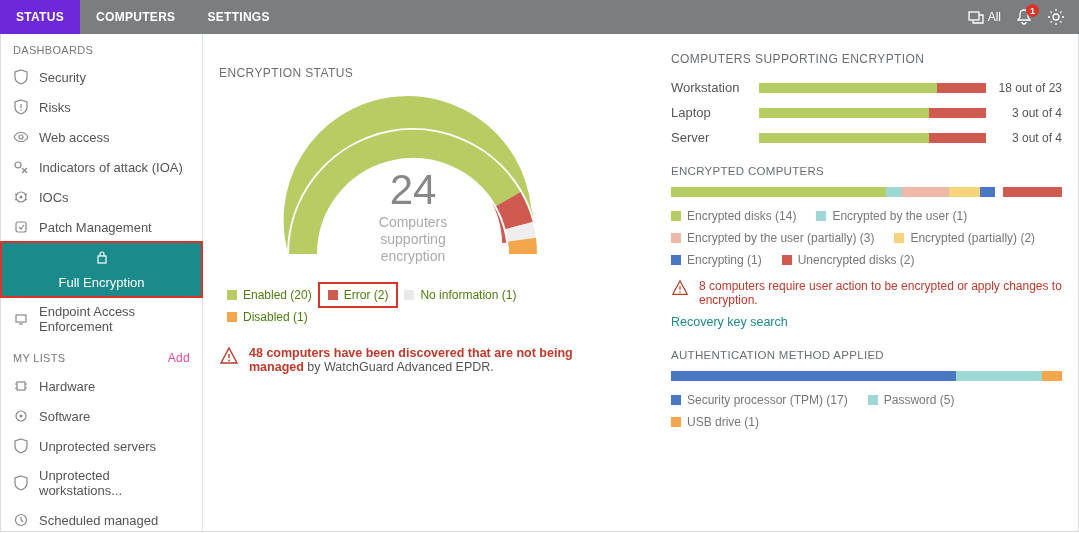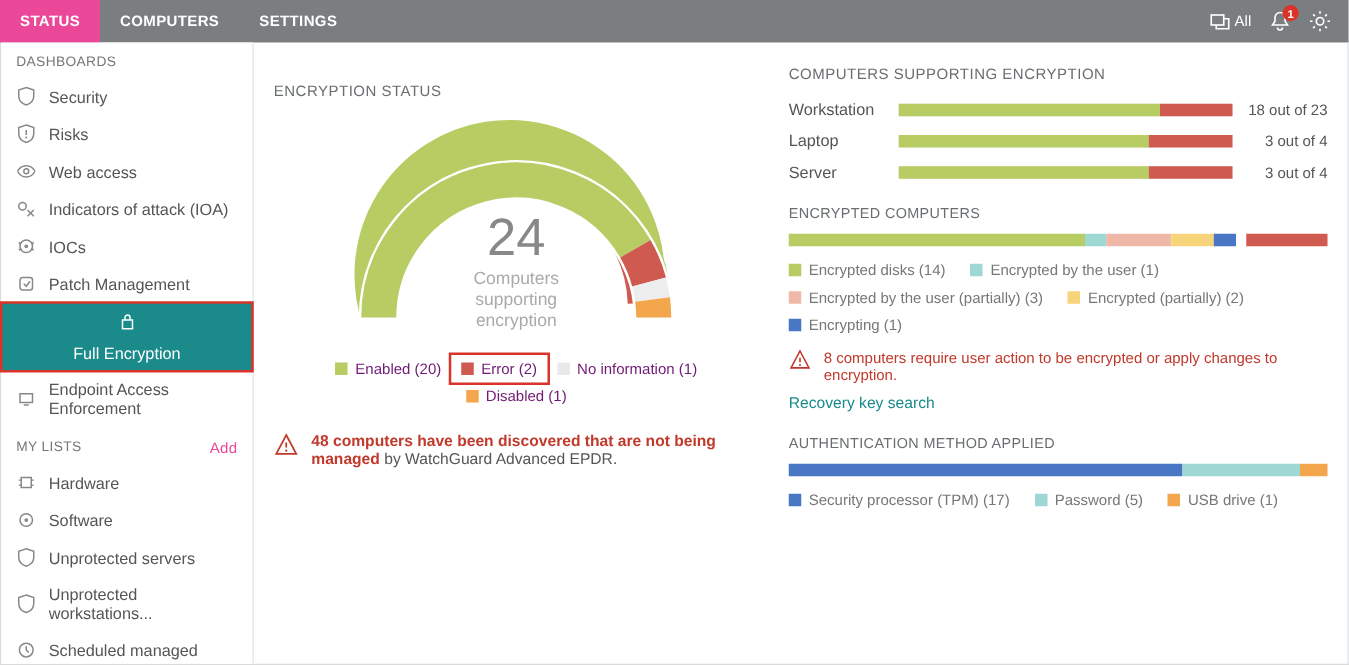--- a/index.html
+++ b/index.html
@@ -1,41 +1,41 @@
 <!DOCTYPE html>
 <html><head>
 <meta charset="utf-8">
 <style>
   * { box-sizing: border-box; margin: 0; padding: 0; }
   body { font-family: "Segoe UI", Arial, sans-serif; font-size: 13px; color: #555; background: #fff; width: 1079px; }
   .topbar { background: #7a7e81; color: #fff; height: 34px; display: flex; align-items: stretch; }
   .topbar-tabs { display: flex; }
   .topbar-tab { padding: 0 16px; display: flex; align-items: center; font-size: 12px; font-weight: 600; letter-spacing: .3px; cursor: pointer; }
-  .topbar-tab.active { background: #ec4899; }
+  .topbar-tab.active { background: #6d28d9; }
   .topbar-spacer { flex: 1; }
   .topbar-icons { display: flex; align-items: center; gap: 14px; padding-right: 14px; }
   .topbar-icons .ico { width: 18px; height: 18px; cursor: pointer; position: relative; }
   .badge { position:absolute; top:-4px; right:-6px; background:#d9332a; color:#fff; border-radius:50%; font-size:9px; width:13px; height:13px; display:flex; align-items:center; justify-content:center; font-weight:700;}
   .main { display: flex; border: 1px solid #d9dcdf; border-top:none; height: 498px;}
   .sidebar { width: 202px; border-right: 1px solid #e1e4e6; background: #fff; display:flex; flex-direction:column;}
   .section-title { font-size: 11px; color: #777; padding: 10px 12px 6px; letter-spacing: .3px; display:flex; align-items:center; justify-content:space-between;}
   .add-link { color:#ec4899; font-size:12px; cursor:pointer;}
   .menu-item { display: flex; align-items: center; gap: 10px; padding: 7px 12px; cursor: pointer; color:#555;}
   .menu-item.active { background: #1a8a8a; color: #fff; }
   .menu-item .mi-icon { width: 16px; height: 16px; display:flex; align-items:center; justify-content:center; flex-shrink:0;}
   .menu-item.hl { outline: 2px solid #d9332a; outline-offset: -1px; flex-direction: column; }
   .content { flex: 1; display: flex; }
   .col-left { width: 420px; padding: 32px 16px; }
-  .col-right { flex: 1; padding: 18px 16px 18px 8px; }
+  .col-right { flex: 1; padding: 18px 16px 18px 8px; margin-left: 40px; }
   .panel-title { font-size: 12px; color: #6a6e71; letter-spacing: .4px; margin-bottom: 14px; }
   .gauge-wrap { text-align: center; position: relative; height: 184px; }
   .gauge-center { position:absolute; left:0; right:0; top:72px; color:#999;}
   .gauge-center .num { font-size: 42px; font-weight: 300; color:#888;}
   .gauge-center .lbl { font-size: 14px; line-height: 1.2em; color:#aaa;}
-  .legend-row { display:flex; gap: 0; justify-content:center; flex-wrap:wrap; margin-top: 6px; font-size:12px; color:#701a75;}
+  .legend-row { display:flex; gap: 0; flex-wrap:wrap; margin-top: 6px; font-size:12px; color:#4d7c0f;}
   .legend-item { display:flex; align-items:center; gap:6px; padding:4px 8px;}
   .legend-item.hl { outline: 2px solid #d9332a; outline-offset: 0px;}
   .sw { width:10px; height:10px; }
   .alert-row { display:flex; gap:10px; margin-top: 18px; font-size:12.5px;}
   .alert-icon { color:#c0392b; flex-shrink:0; width:20px; height:20px;}
   .alert-text b { color:#c0392b; font-weight:600;}
   .support-row { display:flex; align-items:center; gap:8px; margin-bottom:10px; font-size:13px;}
   .support-row .label{ width:80px; color:#555;}
   .bar { flex:1; height:10px; display:flex; background:#eee;}
   .bar .seg { height:100%;}
@@ -336,20 +336,24 @@
             <span>Encrypted by the user (partially) (3)</span>
           </div>
           <div class="legend-item">
             <span class="sw" style="background:#f7d47a"></span>
             <span>Encrypted (partially) (2)</span>
           </div>
           <div class="legend-item">
             <span class="sw" style="background:#4a77c4"></span>
             <span>Encrypting (1)</span>
           </div>
+          <div class="legend-item">
+            <span class="sw" style="background:#cf5b50"></span>
+            <span>Unencrypted disks (2)</span>
+          </div>
         </div>
       <div class="warn-msg">
         <span>
             <svg width="18" height="18" viewBox="0 0 20 20">
               <path d="M10 2 L18 17 H2 Z" fill="none" stroke="#c0392b" stroke-width="1.4"></path>
               <line x1="10" y1="8" x2="10" y2="12" stroke="#c0392b" stroke-width="1.4"></line>
               <circle cx="10" cy="14.5" r="0.9" fill="#c0392b"></circle>
             </svg>
           </span>
         <span>8 computers require user action to be encrypted or apply changes to encryption.</span>

